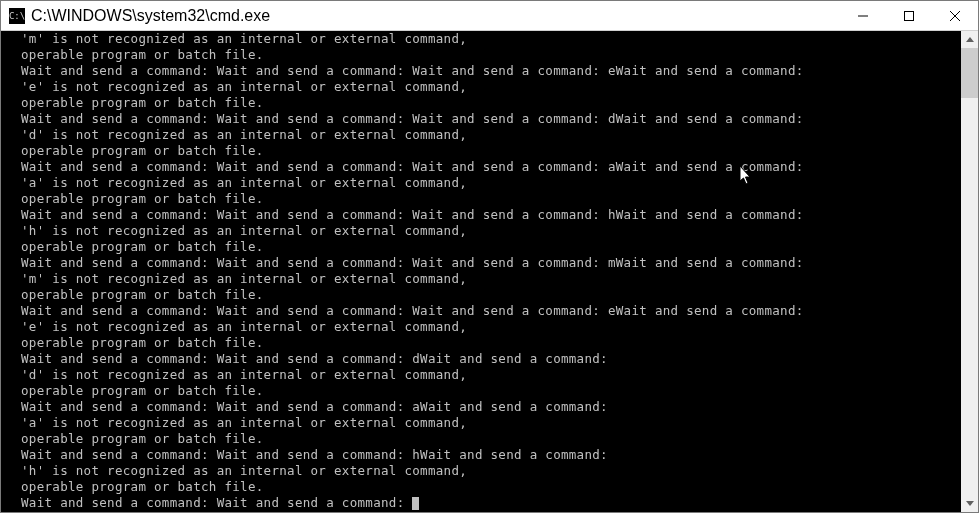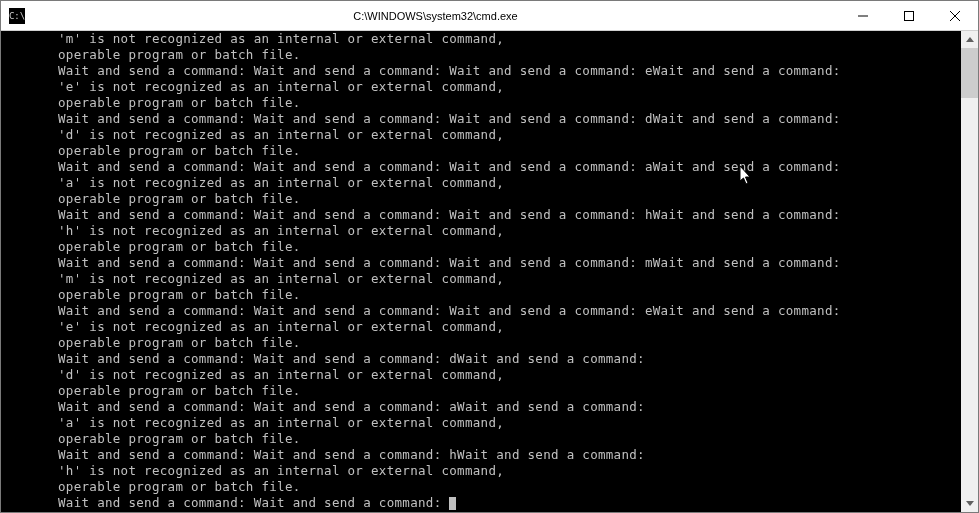--- a/index.html
+++ b/index.html
@@ -38,24 +38,23 @@
       margin-right: 6px;
       background: #000;
       display: flex;
       align-items: center;
       justify-content: center;
       font-size: 9px;
       color: #ccc;
       font-family: Consolas, monospace;
     }
     .titlebar-title {
-      font-size: 11px;
+      font-size: 16px;
       color: #000;
       flex: 1;
-      text-align: center;
     }
     .titlebar-controls {
       display: flex;
       height: 100%;
     }
     .titlebar-btn {
       width: 46px;
       height: 100%;
       display: flex;
       align-items: center;
@@ -78,21 +77,20 @@
     .console-content {
       flex: 1;
       color: #c0c0c0;
       font-family: Consolas, "Lucida Console", monospace;
       font-size: 12.5px;
       line-height: 16px;
       padding: 0px 20px;
       white-space: pre-wrap;
       overflow: hidden;
       letter-spacing: 0.3px;
-      margin-left: 37px;
     }
     .scrollbar {
       width: 17px;
       background: #f0f0f0;
       display: flex;
       flex-direction: column;
       flex-shrink: 0;
     }
     .scrollbar-btn {
       height: 17px;

